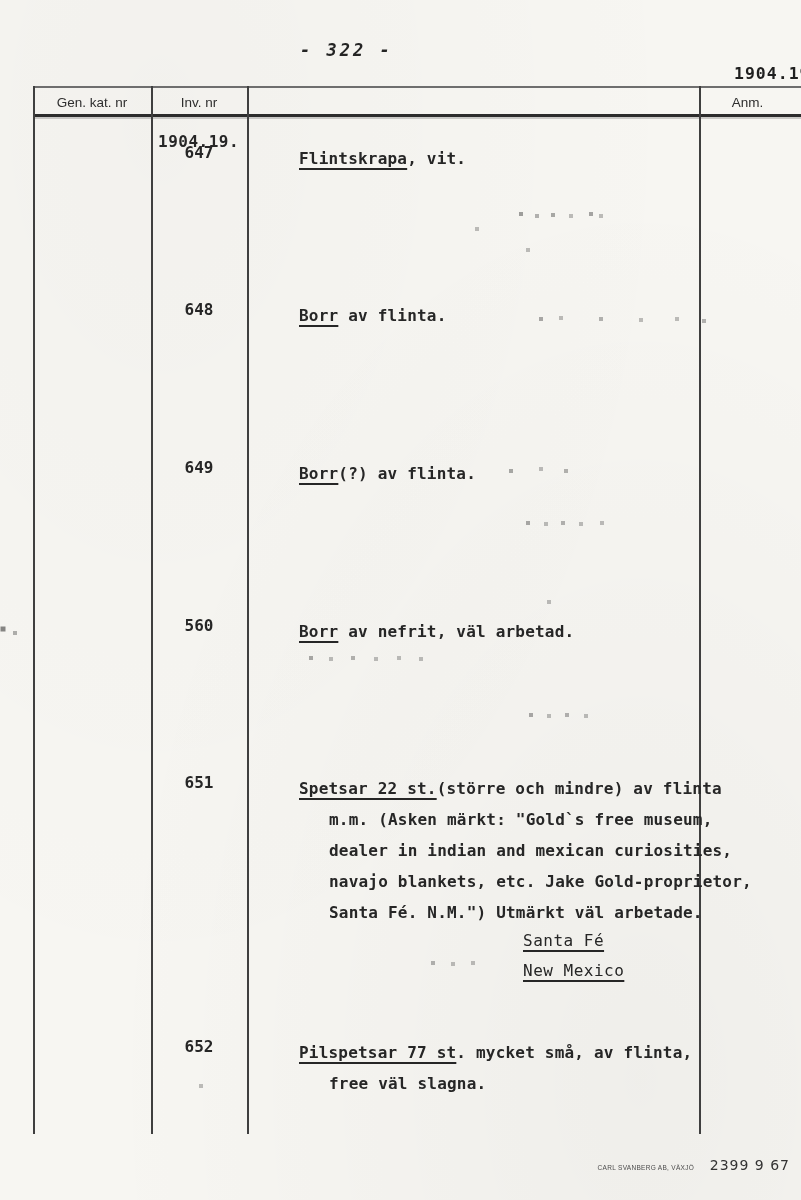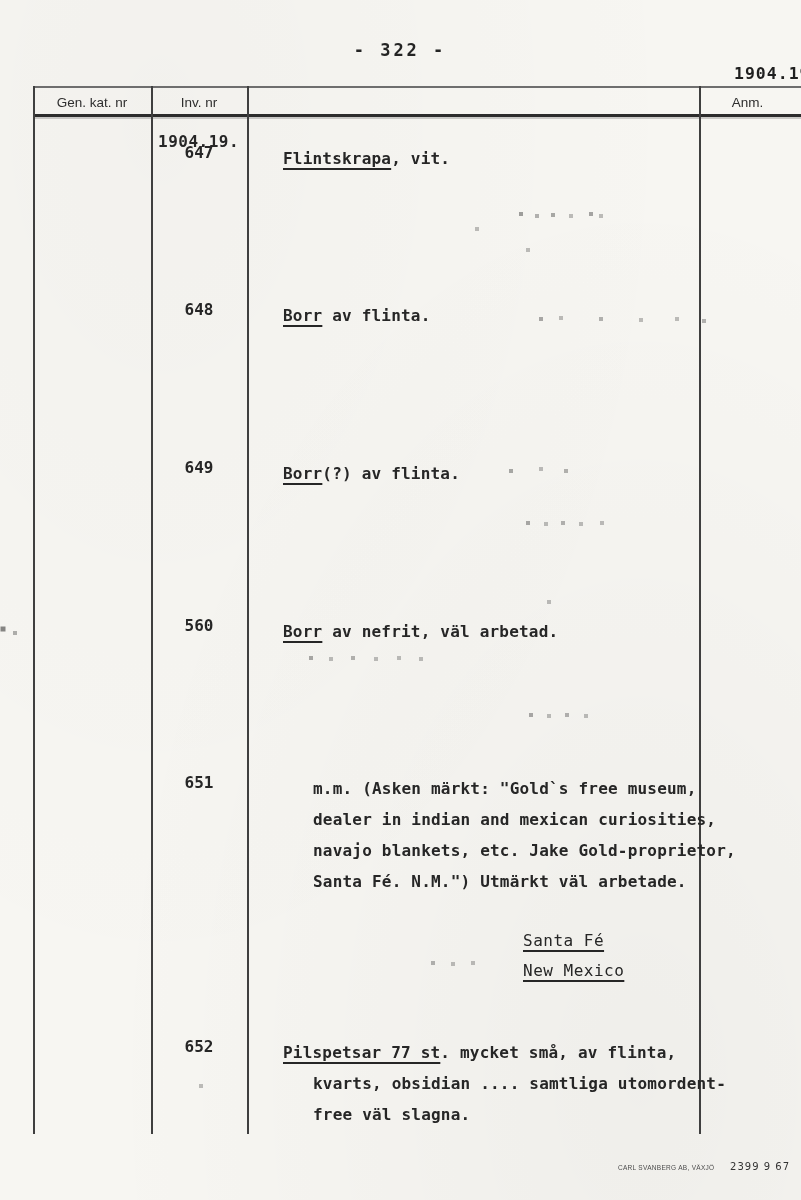--- a/index.html
+++ b/index.html
@@ -15,23 +15,23 @@
   .paper-tint {
     position: absolute; inset: 0;
     background:
       radial-gradient(ellipse at 20% 10%, rgba(0,0,0,0.02), transparent 60%),
       radial-gradient(ellipse at 80% 90%, rgba(0,0,0,0.03), transparent 60%);
   }
   .abs { position: absolute; }
 
   .pagenum {
     left: 300px; top: 40px; width: 200px;
-    text-align: center;
     font-weight: bold; font-size: 17px; letter-spacing: 3px;
     color: #242424;
+    font-style: italic;
   }
   .topref {
     left: 734px; top: 64px;
     font-weight: bold; font-size: 16.5px; letter-spacing: 1px;
     color: #1f1f1f;
     white-space: nowrap;
   }
 
   
   .hline-top   { left: 33px; top: 86px;  width: 768px; height: 2px; background: #6e6e6e; }
@@ -57,21 +57,21 @@
     font-weight: bold; font-size: 16px; letter-spacing: 0.5px; margin-top: 12px;
   }
 
   .row { left: 0; width: 801px; height: 0; position: absolute; }
   .invnr {
     position: absolute; left: 151px; top: 0; width: 96px;
     text-align: center;
     font-weight: bold; font-size: 16px;
   }
   .desc {
-    position: absolute; left: 283px; top: 0; width: 450px;
+    position: absolute; left: 299px; top: 0; width: 450px;
     font-weight: bold; font-size: 16px; line-height: 31px;
     letter-spacing: 0.2px;
     white-space: nowrap;
   }
   .desc .line { display: block; }
   .desc.hang .line.cont { padding-left: 30px; }
   .u {
     text-decoration: underline;
     text-decoration-thickness: 1.5px;
     text-underline-offset: 3.5px;
@@ -86,21 +86,21 @@
   .printer {
     left: 460px; top: 1155px; width: 330px;
     text-align: right; white-space: nowrap;
   }
   .printer .pname {
     font-family: "Liberation Sans", sans-serif;
     font-size: 6.5px; color: #4c4c4c; letter-spacing: 0.3px;
   }
   .printer .pcode {
     font-family: "DejaVu Sans", sans-serif;
-    font-size: 10px; color: #333; margin-left: 6px; letter-spacing: 1px;
+    font-size: 14px; color: #333; margin-left: 6px; letter-spacing: 1px;
   }
 
   
   .noise {
     left: 0; top: 0; width: 2px; height: 2px;
     background: rgba(40,40,40,0.0);
     box-shadow:
       520px 213px 0 1px rgba(50,50,50,0.45),
       536px 215px 0 1px rgba(50,50,50,0.35),
       552px 214px 0 1px rgba(50,50,50,0.4),
@@ -188,37 +188,37 @@
 <div class="row" style="top:616px">
   <div class="invnr">560</div>
   <div class="desc">
       <span class="line"><span class="u">Borr</span><span> av nefrit, väl arbetad.</span></span>
     </div>
 </div>
 
 <div class="row" style="top:773px">
   <div class="invnr">651</div>
   <div class="desc hang">
+    <span class="line"><span class="u">Spetsar 22 st.</span><span>(större och mindre) av flinta</span></span>
     <span class="line cont">m.m. (Asken märkt: "Gold`s free museum,</span>
     <span class="line cont">dealer in indian and mexican curiosities,</span>
     <span class="line cont">navajo blankets, etc. Jake Gold-proprietor,</span>
     <span class="line cont">Santa Fé. N.M.") Utmärkt väl arbetade.</span>
   </div>
 </div>
 
 <div class="note">
   <span class="line u">Santa Fé</span>
   <span class="line u">New Mexico</span>
 </div>
 
 <div class="row" style="top:1037px">
   <div class="invnr">652</div>
   <div class="desc hang">
     <span class="line"><span class="u">Pilspetsar 77 st</span><span>. mycket små, av flinta,</span></span>
-    <span class="line cont">kvarts, obsidian .... samtliga utomordent-</span>
     <span class="line cont">free väl slagna.</span>
   </div>
 </div>
 
 <div class="abs printer">
   <span class="pname">CARL SVANBERG AB, VÄXJÖ</span>
   <span class="pcode">2399 9 67</span>
 </div>
 
 </body></html>

